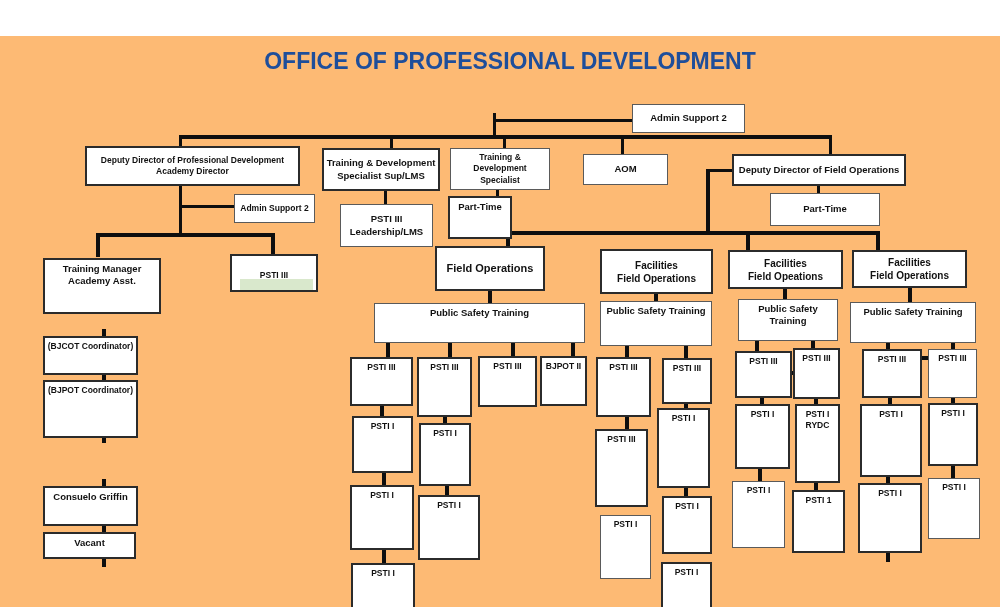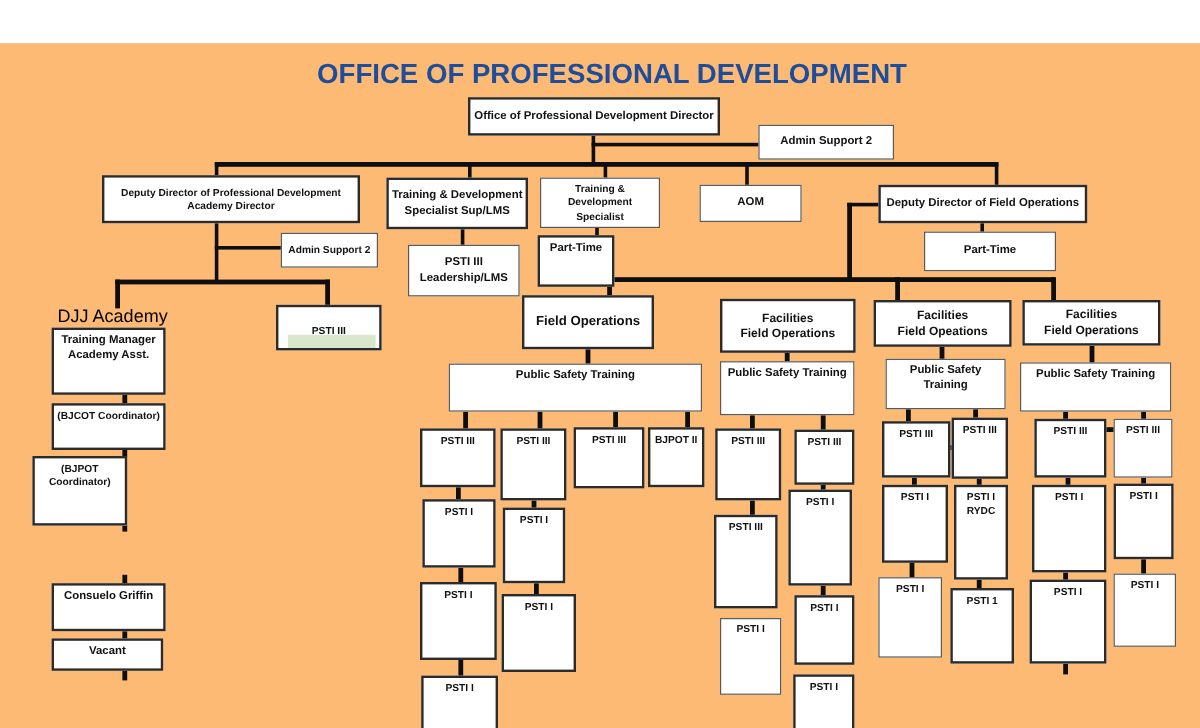--- a/index.html
+++ b/index.html
@@ -86,42 +86,41 @@
 
   <div class="ln" style="left:102px;top:293px;width:4px;height:8px"></div>
   <div class="ln" style="left:102px;top:339px;width:4px;height:6px"></div>
   <div class="ln" style="left:102px;top:402px;width:4px;height:5px"></div>
   <div class="ln" style="left:102px;top:443px;width:4px;height:8px"></div>
   <div class="ln" style="left:102px;top:490px;width:4px;height:7px"></div>
   <div class="ln" style="left:102px;top:523px;width:4px;height:8px"></div>
 
   <div class="title">OFFICE OF PROFESSIONAL DEVELOPMENT</div>
 
-  <div class="n c f95" style="left:390px;top:45px;width:210px;height:32px">Office of Professional Development Director</div>
   <div class="n c g f95" style="left:632px;top:68px;width:113px;height:29px">Admin Support 2</div>
 
   <div class="n c" style="left:85px;top:110px;width:215px;height:40px">Deputy Director of Professional Development
 Academy Director</div>
   <div class="n c f95" style="left:322px;top:112px;width:118px;height:43px">Training &amp; Development
 Specialist Sup/LMS</div>
   <div class="n c g" style="left:450px;top:112px;width:100px;height:42px">Training &amp; Development
 Specialist</div>
   <div class="n c g f95" style="left:583px;top:118px;width:85px;height:31px">AOM</div>
   <div class="n c f95" style="left:732px;top:118px;width:174px;height:32px">Deputy Director of Field Operations</div>
   <div class="n c g" style="left:234px;top:158px;width:81px;height:29px">Admin Support 2</div>
   <div class="n c g f95" style="left:340px;top:168px;width:93px;height:43px">PSTI III
 Leadership/LMS</div>
   <div class="n f95" style="left:448px;top:160px;width:64px;height:43px">Part-Time</div>
   <div class="n c g f95" style="left:770px;top:157px;width:110px;height:33px">Part-Time</div>
 
   <div class="djj" style="left:48px;top:219px">DJJ Academy</div>
-  <div class="n f95" style="left:43px;top:237px;width:95px;height:56px">Training Manager
+  <div class="n f95" style="left:43px;top:222px;width:118px;height:56px">Training Manager
 Academy Asst.</div>
   <div class="n" style="left:43px;top:300px;width:95px;height:39px">(BJCOT Coordinator)</div>
-  <div class="n" style="left:27px;top:344px;width:79px;height:58px">(BJPOT Coordinator)</div>
+  <div class="n" style="left:43px;top:344px;width:95px;height:58px">(BJPOT Coordinator)</div>
   <div class="n f95" style="left:43px;top:496px;width:93px;height:27px">Vacant</div>
   <div class="n f95" style="left:43px;top:450px;width:95px;height:40px">Consuelo Griffin</div>
   <div class="n" style="left:230px;top:218px;width:88px;height:38px">
     <span>PSTI III</span>
     <span class="greenbar"></span>
   </div>
 
   <div class="n c f11" style="left:435px;top:210px;width:110px;height:45px">Field Operations</div>
   <div class="n g f95" style="left:374px;top:267px;width:211px;height:40px">Public Safety Training</div>
   <div class="n" style="left:350px;top:321px;width:63px;height:49px">PSTI III</div>

